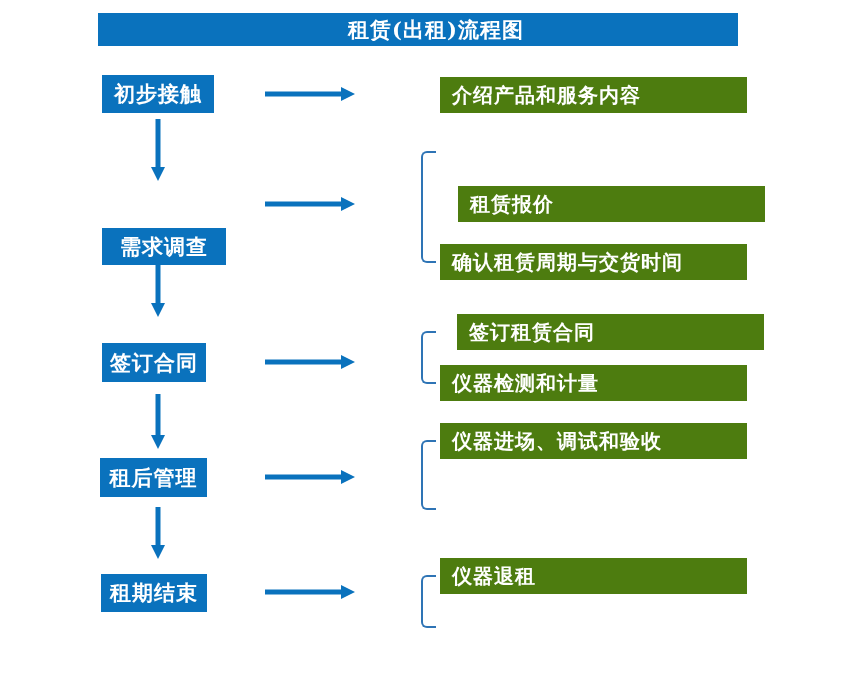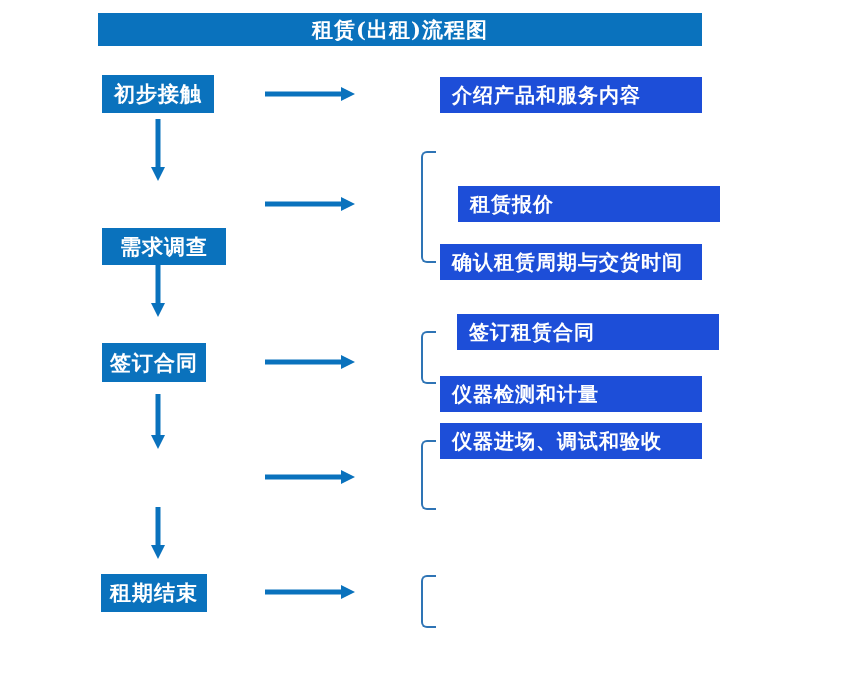--- a/index.html
+++ b/index.html
@@ -7,30 +7,30 @@
     position:relative;
     width:844px;height:688px;
     background:#ffffff;
     font-family:"DejaVu Serif","Liberation Serif",serif;
     overflow:hidden;
   }
   .title-bar{
     position:absolute;left:98px;top:13px;width:604px;height:33px;
     background:#0a72bd;color:#ffffff;
     display:flex;align-items:center;justify-content:center;
-    font-size:21px;font-weight:bold;letter-spacing:1px;
+    font-size:21px;font-weight:bold;letter-spacing:1px;padding-left:36px;
   }
   .step-box{
     position:absolute;background:#0a72bd;color:#ffffff;
     display:flex;align-items:center;justify-content:center;
     font-size:21px;font-weight:bold;letter-spacing:1px;
   }
   .out-box{
-    position:absolute;left:440px;width:262px;height:36px;
-    background:#1d4ed8;color:#ffffff;
+    position:absolute;left:440px;width:307px;height:36px;
+    background:#4d7c0f;color:#ffffff;
     display:flex;align-items:center;
     padding-left:12px;box-sizing:border-box;
     font-size:20px;font-weight:bold;letter-spacing:1px;
   }
   .arrow{position:absolute;}
   .bracket{
     position:absolute;left:421px;width:15px;
     border:2px solid #2e74b5;border-right:none;
     border-top-left-radius:6px;border-bottom-left-radius:6px;
     box-sizing:border-box;
@@ -39,20 +39,21 @@
 </head>
 <body>
 
 <div class="canvas">
 
   <div class="title-bar">租赁(出租)流程图</div>
 
   <div class="step-box" style="left:102px;top:75px;width:112px;height:38px;">初步接触</div>
   <div class="step-box" style="left:102px;top:186px;width:124px;height:37px;margin-top:42px;">需求调查</div>
   <div class="step-box" style="left:102px;top:343px;width:104px;height:39px;">签订合同</div>
+  <div class="step-box" style="left:100px;top:458px;width:107px;height:39px;">租后管理</div>
   <div class="step-box" style="left:101px;top:574px;width:106px;height:38px;">租期结束</div>
 
   <svg class="arrow" style="left:149px;top:119px;" width="18" height="62">
     <line x1="9" y1="0" x2="9" y2="49" stroke="#0a72bd" stroke-width="5"></line>
     <polygon points="2,48 16,48 9,62" fill="#0a72bd"></polygon>
   </svg>
   <svg class="arrow" style="left:149px;top:255px;" width="18" height="62">
     <line x1="9" y1="0" x2="9" y2="49" stroke="#0a72bd" stroke-width="5"></line>
     <polygon points="2,48 16,48 9,62" fill="#0a72bd"></polygon>
   </svg>
@@ -90,18 +91,19 @@
   <div class="bracket" style="top:331px;height:53px;"></div>
   <div class="bracket" style="top:440px;height:70px;"></div>
   <div class="bracket" style="top:575px;height:53px;"></div>
 
   <div class="out-box" style="top:77px;">介绍产品和服务内容</div>
 
   <div class="out-box" style="top:186px;margin-left:18px;">租赁报价</div>
   <div class="out-box" style="top:244px;">确认租赁周期与交货时间</div>
 
   <div class="out-box" style="top:314px;margin-left:17px;">签订租赁合同</div>
-  <div class="out-box" style="top:365px;margin-top:11px;">仪器检测和计量</div>
+  <div class="out-box" style="top:365px;">仪器检测和计量</div>
 
   <div class="out-box" style="top:423px;">仪器进场、调试和验收</div>
 
+  <div class="out-box" style="top:558px;">仪器退租</div>
 
 </div>
 
 </body></html>

